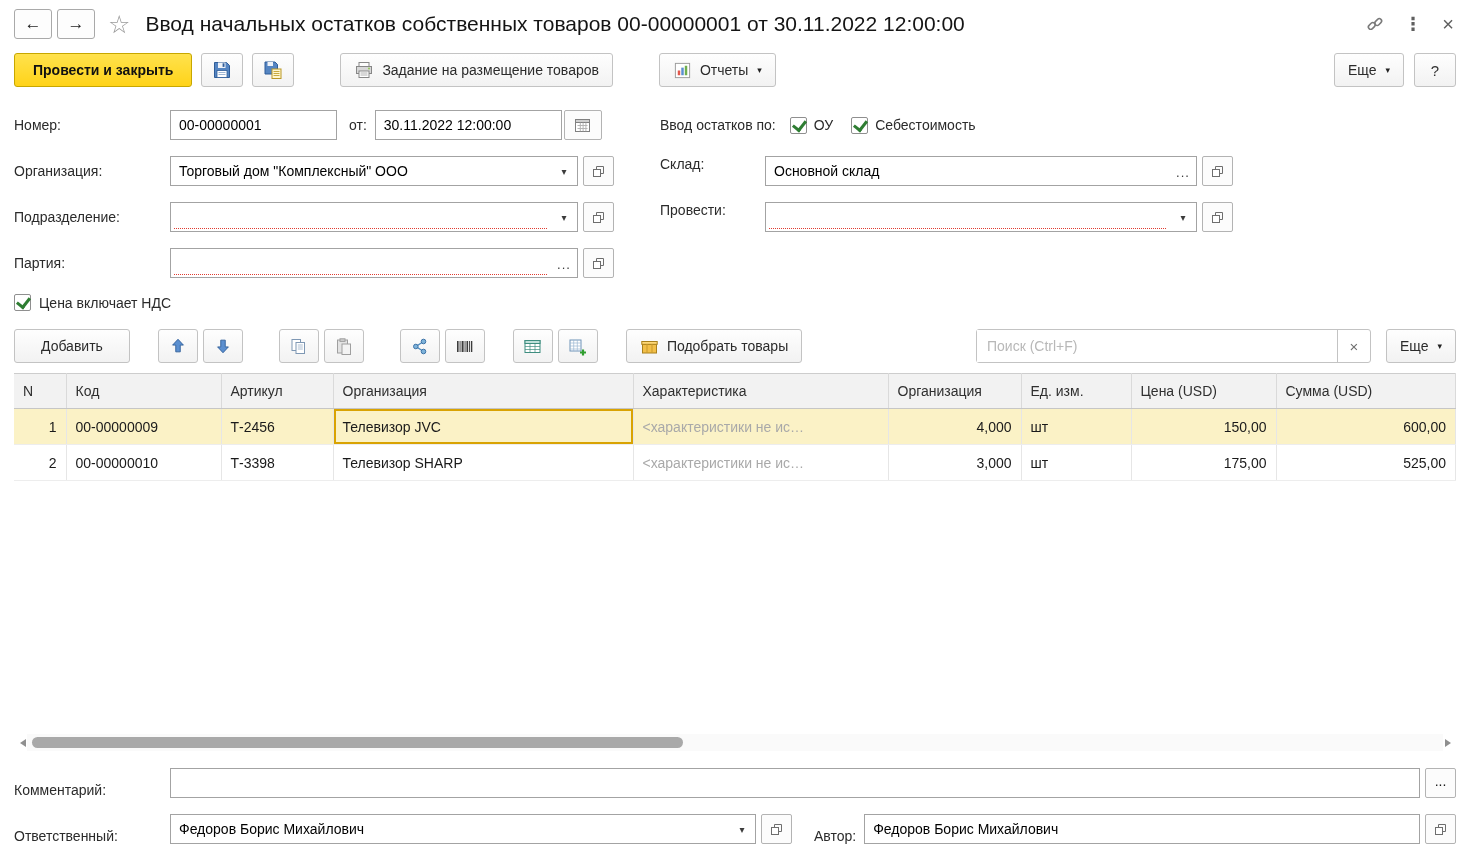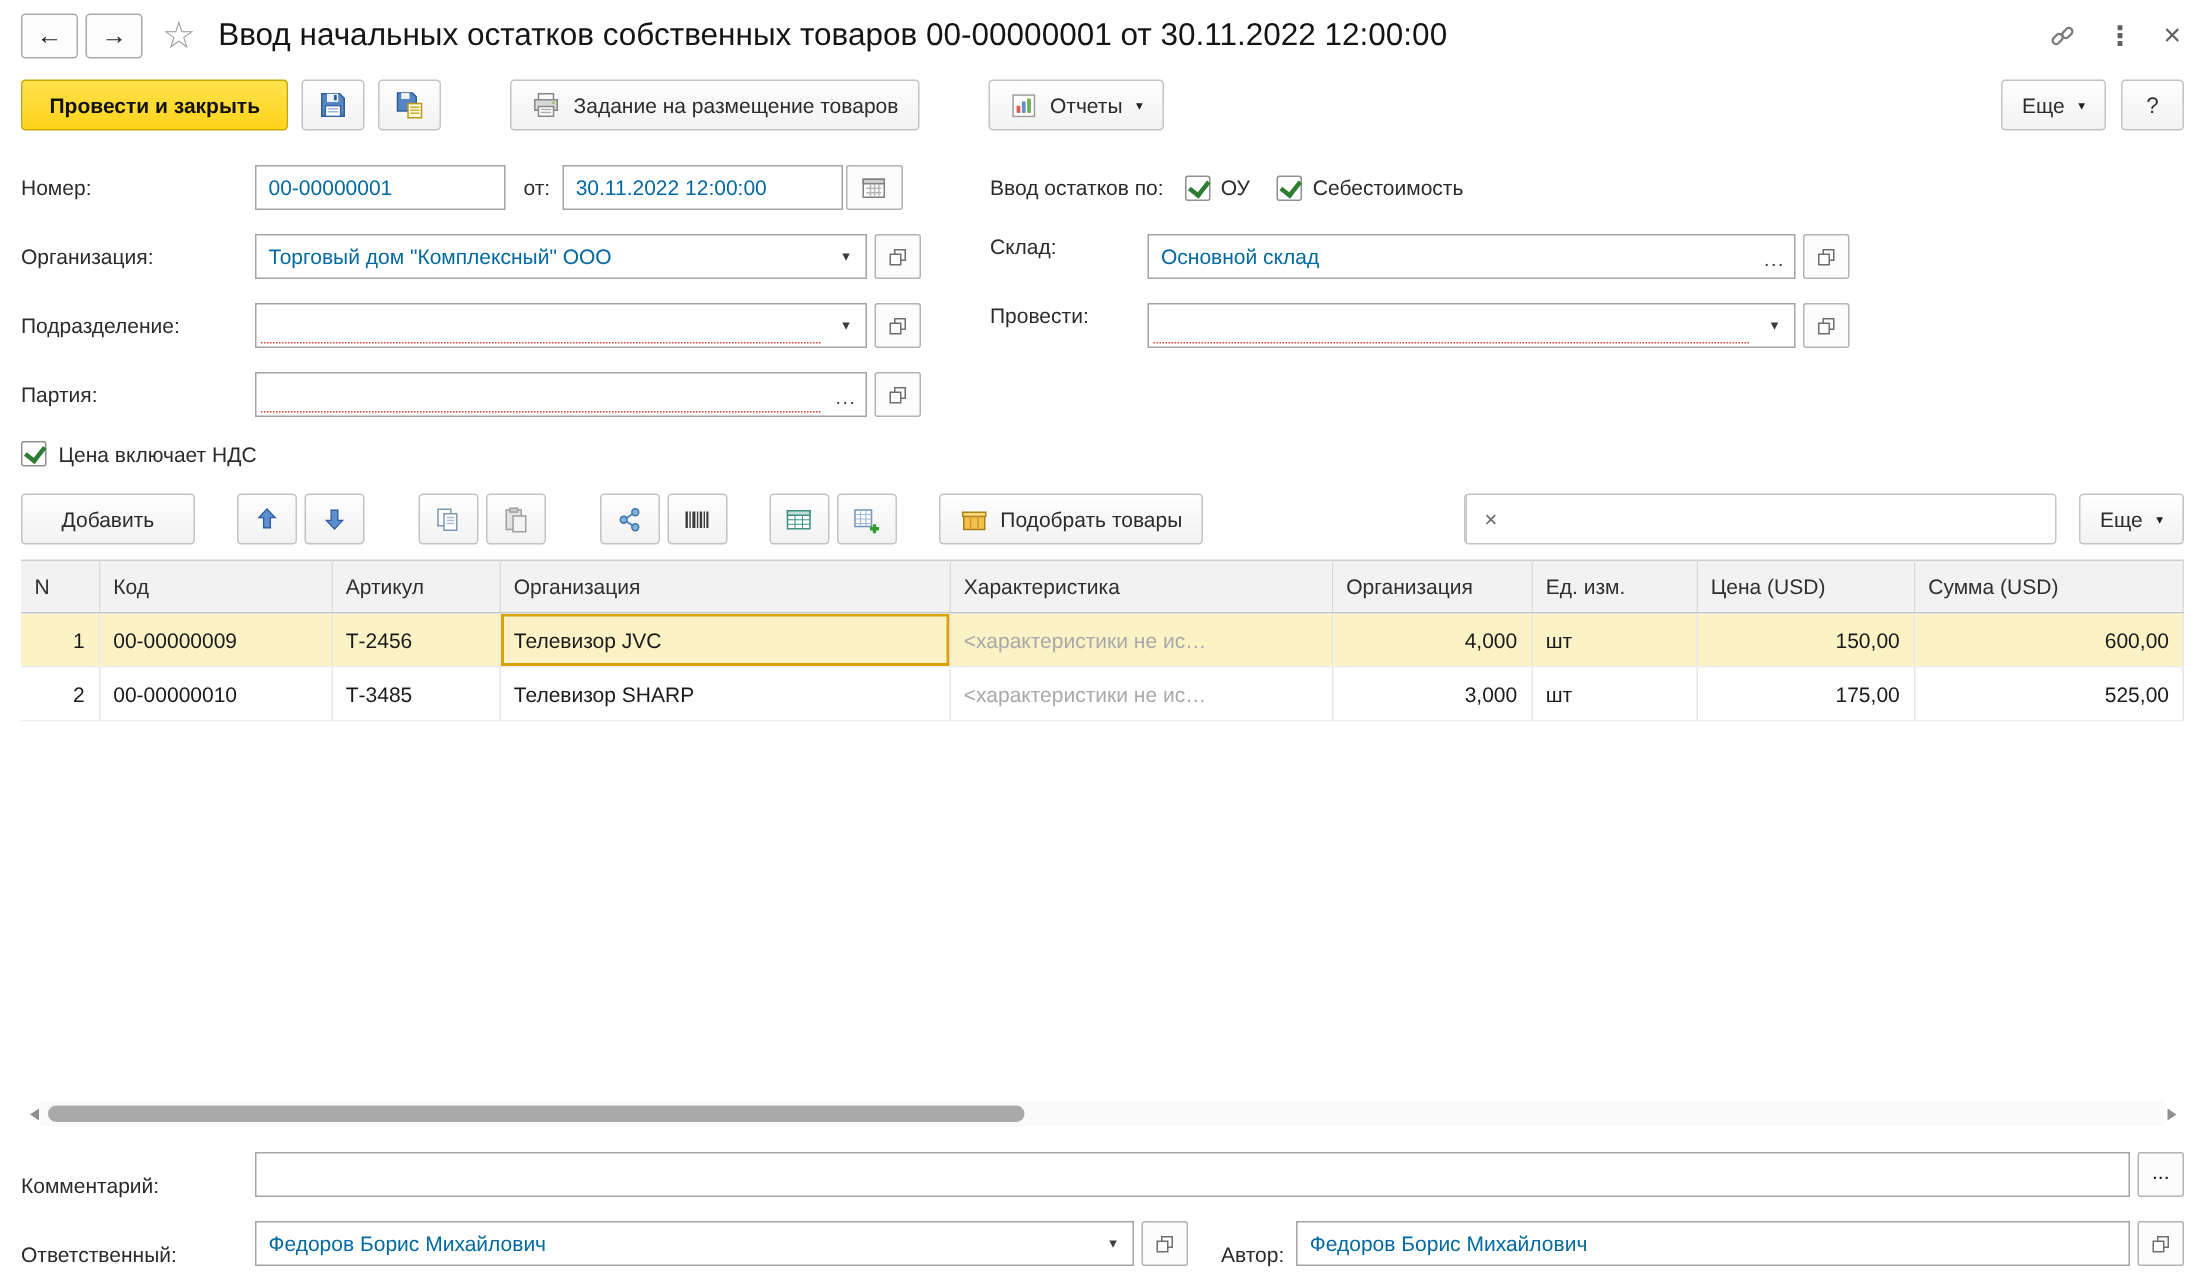--- a/index.html
+++ b/index.html
@@ -38,21 +38,21 @@
 
   
   .form { padding: 16px 14px 0; flex: 0 0 auto; }
   .frow { display: flex; align-items: center; margin-bottom: 16px; height: 30px; }
   .row-left { width: 632px; flex: 0 0 632px; display: flex; align-items: center; }
   .row-right { display: flex; align-items: flex-start; margin-left: 14px; }
   .lbl { font-size: 14px; color: #2b2b2b; white-space: nowrap; }
   .lbl-left { width: 156px; flex: 0 0 156px; }
   .lbl-right { width: 105px; flex: 0 0 105px; }
   .inputbox { height: 30px; border: 1px solid #a3a3a3; background: #fff; display: flex; align-items: stretch; position: relative; }
-  .inputbox input { border: 0; outline: 0; flex: 1; min-width: 0; padding: 0 8px; font: 14px "Liberation Sans", "DejaVu Sans", sans-serif; color: #0369a1; background: transparent; }
+  .inputbox input { border: 0; outline: 0; flex: 1; min-width: 0; padding: 0 8px; font: 14px "Liberation Sans", "DejaVu Sans", sans-serif; color: #000000; background: transparent; }
   .inputbox input::placeholder { color: #b8b8b8; }
   .inbtn { width: 26px; flex: 0 0 26px; display: flex; align-items: center; justify-content: center; color: #3c3c3c; cursor: pointer; }
   .inbtn.carettype { font-size: 10px; }
   .inbtn.dots { font-size: 13px; letter-spacing: 1px; padding-bottom: 5px; align-items: flex-end; }
   .underline { position: absolute; left: 3px; right: 30px; bottom: 2px; border-bottom: 1px dotted #e03c31; pointer-events: none; }
   .fieldbtn { width: 31px; height: 30px; flex: 0 0 auto; border: 1px solid #b3b3b3; border-radius: 2px; background: #fcfcfc;
               display: flex; align-items: center; justify-content: center; margin-left: 5px; cursor: pointer; }
   .calbtn { width: 38px; margin-left: 2px; }
   .grow { flex: 1; }
 
@@ -358,20 +358,21 @@
     <div class="sgap"></div>
     <button class="btn">
       <svg width="19" height="19" viewBox="0 0 19 19">
         <rect x="2.5" y="7" width="14" height="9" fill="#f2bf49" stroke="#a9801c"></rect>
         <rect x="1.8" y="4.5" width="15.4" height="2.8" fill="#ffd978" stroke="#a9801c"></rect>
         <path d="M7 7v9M12 7v9" stroke="#c9992c"></path>
       </svg>
       <span>Подобрать товары</span>
     </button>
     <div class="searchwrap">
+      <input placeholder="Поиск (Ctrl+F)" style="">
       <div class="searchclear">×</div>
     </div>
     <button class="btn morebtn2">
       <span>Еще</span>
       <span class="caret">▾</span>
     </button>
   </div>
 
   <div class="tablezone">
     <table>
@@ -407,21 +408,21 @@
           <td class="cursel">Телевизор JVC</td>
           <td class="dim">&lt;характеристики не ис…</td>
           <td class="num">4,000</td>
           <td>шт</td>
           <td class="num">150,00</td>
           <td class="num">600,00</td>
         </tr>
         <tr>
           <td class="num">2</td>
           <td>00-00000010</td>
-          <td>Т-3485</td>
+          <td>Т-3398</td>
           <td>Телевизор SHARP</td>
           <td class="dim">&lt;характеристики не ис…</td>
           <td class="num">3,000</td>
           <td>шт</td>
           <td class="num">175,00</td>
           <td class="num">525,00</td>
         </tr>
       </tbody>
     </table>
     <div class="fill"></div>

